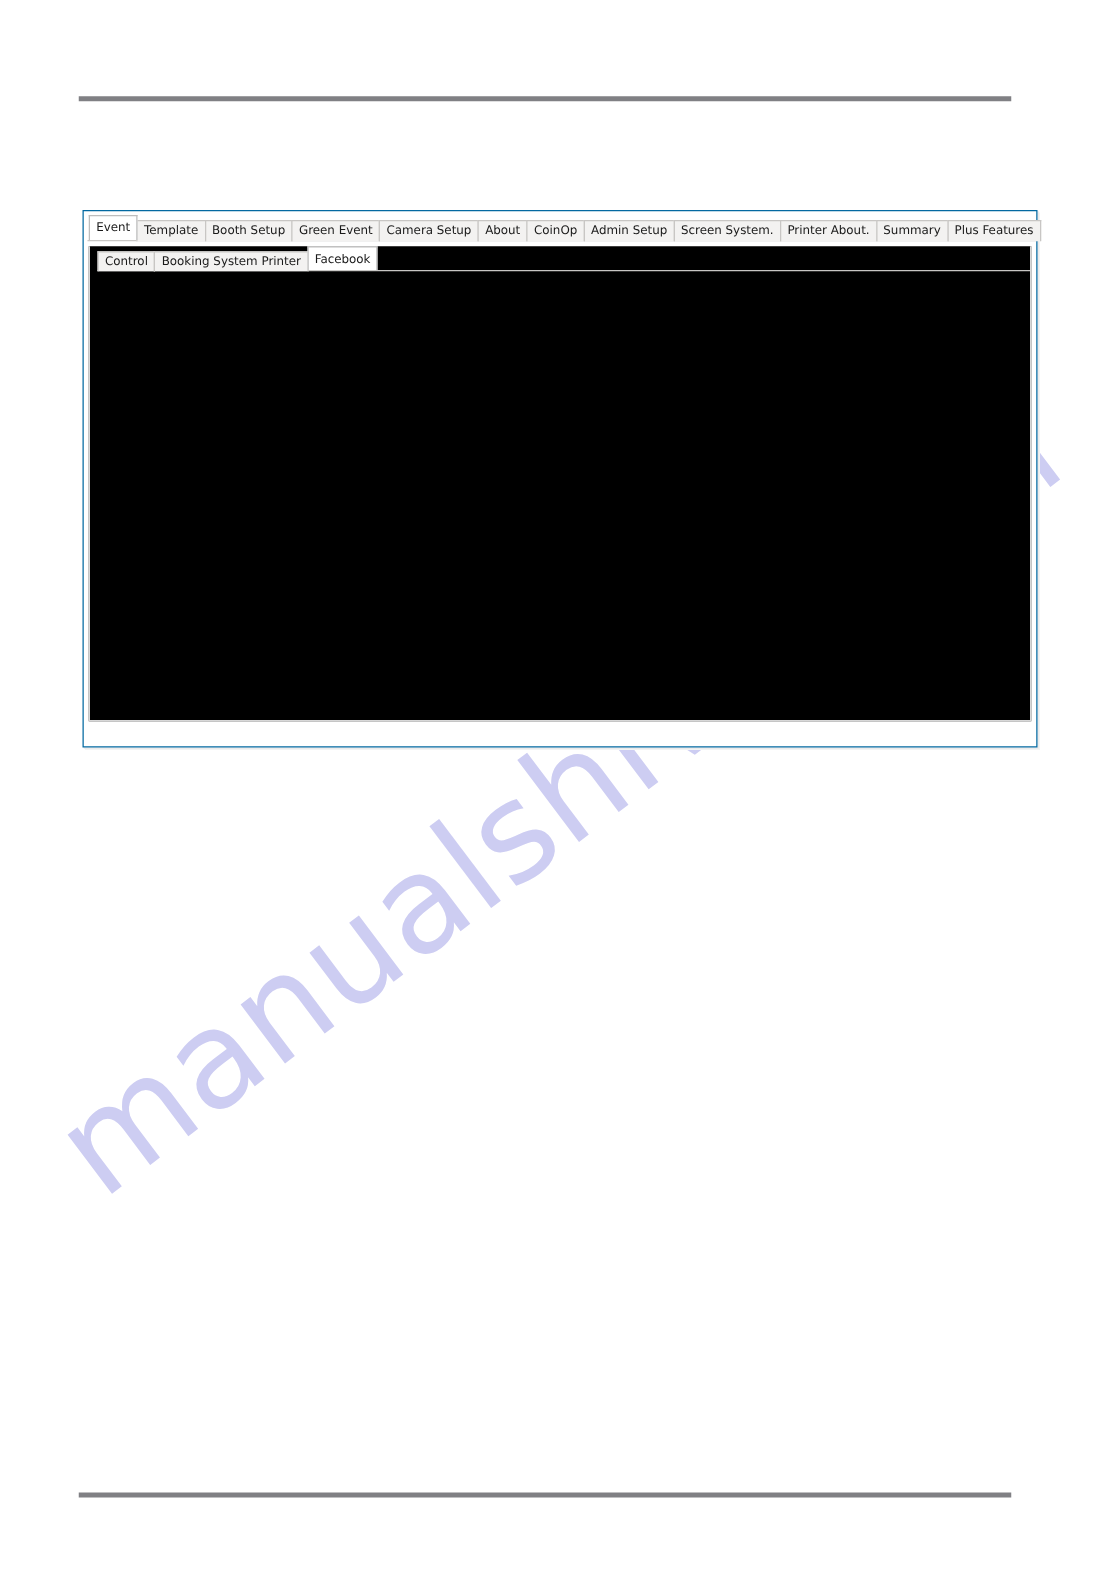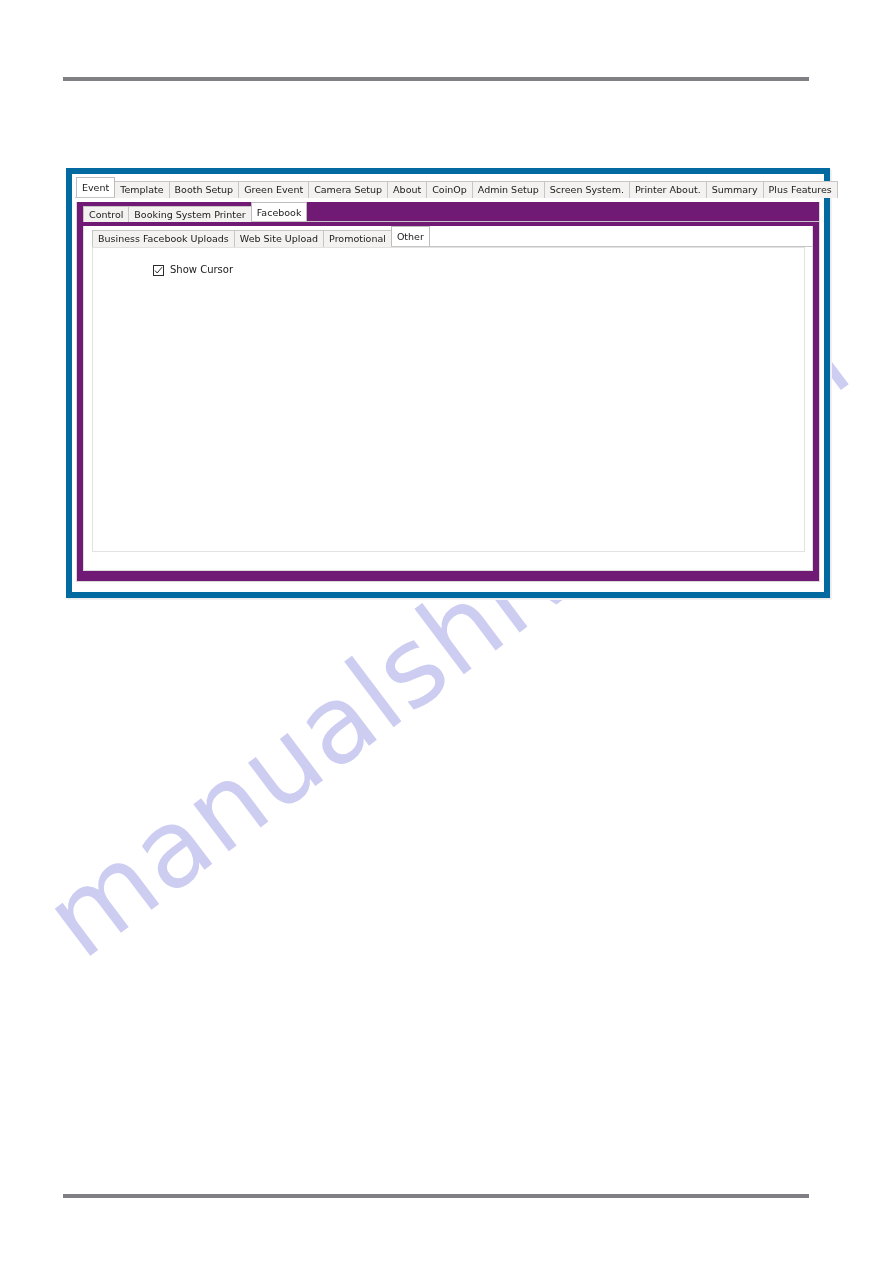--- a/index.html
+++ b/index.html
@@ -44,21 +44,21 @@
   }
 
   
   .app-frame {
     position: absolute;
     left: 66px;
     top: 168px;
     width: 764px;
     height: 430px;
     background: #ffffff;
-    border: 6px solid #0369a1;
+    border: 1px solid #0369a1;
     box-shadow: 1px 1px 0 #e9e9e9, 2px 2px 0 #f3f3f3;
     z-index: 2;
     box-sizing: border-box;
   }
 
   
   .tabstrip {
     display: flex;
     align-items: flex-end;
     position: relative;
@@ -92,21 +92,21 @@
     margin: 3px 0 0 3px;
     border-bottom: 1px solid #c8c6c4;
     padding-left: 1px;
   }
 
   
   .panel-l1 {
     margin: 0 4px 4px 4px;
     border: 1px solid #d8d8d8;
     border-top: none;
-    background: #701a75;
+    background: #000000;
     min-height: 380px;
     box-sizing: border-box;
     text-align: center;
   }
   .tabstrip-l2 {
     margin: 4px 0 0 6px;
     border-bottom: 1px solid #c8c6c4;
   }
 
   .panel-l2 {
@@ -190,36 +190,14 @@
     </div>
 
   <div class="panel-l1">
 
     <div class="tabstrip tabstrip-l2" id="tabs-l2">
         <div class="tab">Control</div>
         <div class="tab">Booking System Printer</div>
         <div class="tab selected">Facebook</div>
       </div>
 
-    <div class="panel-l2">
-
-      <div class="tabstrip tabstrip-l3" id="tabs-l3">
-          <div class="tab">Business Facebook Uploads</div>
-          <div class="tab">Web Site Upload</div>
-          <div class="tab">Promotional</div>
-          <div class="tab selected">Other</div>
-        </div>
-
-      <div class="panel-l3">
-
-        <div class="checkbox-row">
-          <span class="checkbox-box">
-            <svg width="9" height="9" viewBox="0 0 9 9">
-              <path d="M1 4.6 L3.2 7 L8 1.2" fill="none" stroke="#2b2b2b" stroke-width="1"></path>
-            </svg>
-          </span>
-          <span class="checkbox-label">Show Cursor</span>
-        </div>
-
-      </div>
-    </div>
   </div>
 </div>
 
 </body></html>

